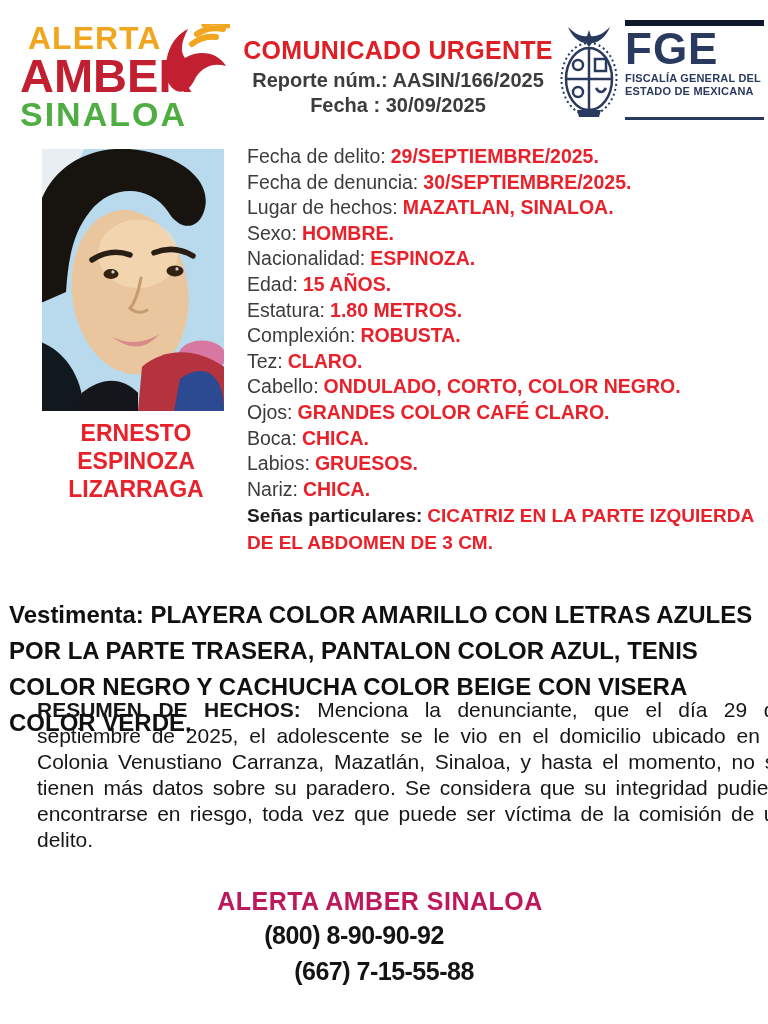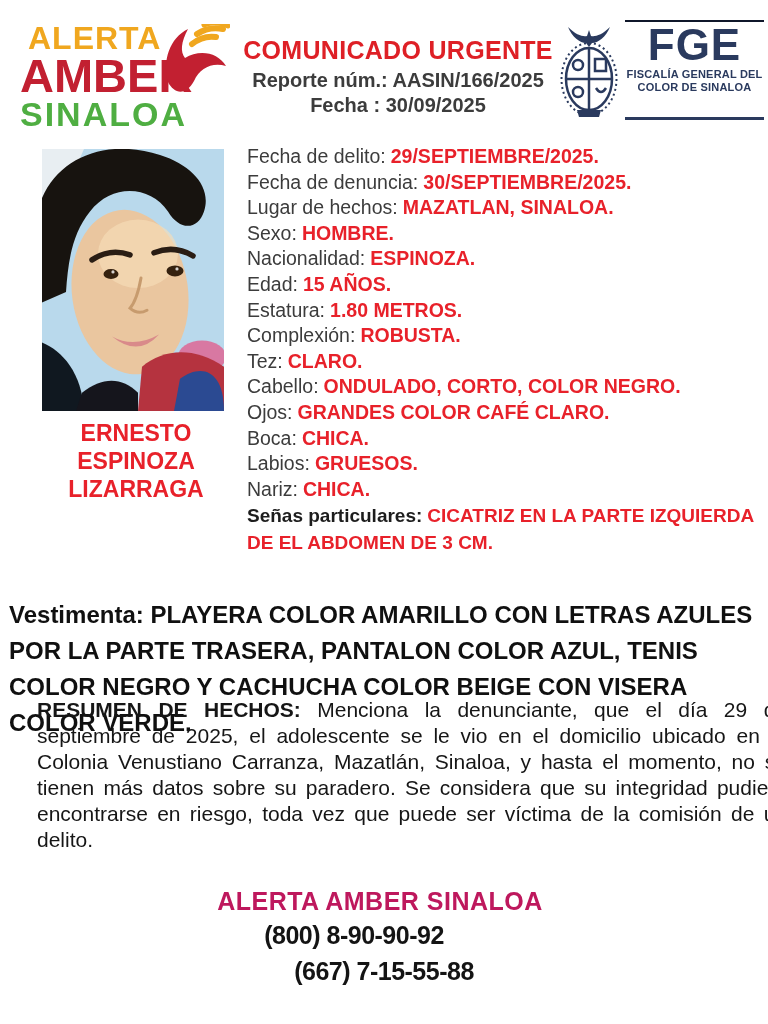--- a/index.html
+++ b/index.html
@@ -18,22 +18,22 @@
 
   
   .hc { position:absolute; left:238px; top:36px; width:320px; text-align:center; }
   .hc-title  { font-size:25px; font-weight:800; color:#DE2026; letter-spacing:0.3px; }
   .hc-report { font-size:20px; font-weight:700; color:#3C3C3C; margin-top:4px; }
   .hc-date   { font-size:20px; font-weight:700; color:#3C3C3C; margin-top:2px; }
 
   
   .fge { position:absolute; left:556px; top:20px; width:208px; display:flex; gap:3px; }
   .fge-crest { width:66px; height:100px; flex:0 0 66px; }
-  .fge-right { flex:1; border-top:2px solid #0f172a; border-bottom:3px solid #2A3A5E;
-               padding:1px 0 5px; text-align:center; }
+  .fge-right { flex:1; border-top:6px solid #0f172a; border-bottom:3px solid #2A3A5E;
+               padding:1px 0 5px; }
   .fge-acronym { font-size:44px; font-weight:800; color:#2A3A5E; line-height:1.02; letter-spacing:1px; }
   .fge-sub { font-size:11px; font-weight:800; color:#2A3A5E; line-height:13px; letter-spacing:0.2px; }
 
   
   .photo { position:absolute; left:42px; top:149px; width:182px; height:262px; }
   .person-name { position:absolute; left:8px; top:419px; width:256px; text-align:center;
                  color:#E8212A; font-weight:800; font-size:23px; line-height:28px; }
 
   
   .details { position:absolute; left:247px; top:144px; width:515px; font-size:19.5px; line-height:25.6px; }
@@ -96,21 +96,21 @@
         <circle cx="22" cy="45" r="5"></circle>
         <rect x="39" y="39" width="11" height="12"></rect>
         <circle cx="22" cy="72" r="5"></circle>
         <path d="M40,68 q5,8 10,0"></path>
         <path d="M21,90 L45,90 L43,97 L23,97 Z" fill="#2A3A5E" stroke="none"></path>
       </g>
     </svg>
     <div class="fge-right">
       <div class="fge-acronym">FGE</div>
       <div class="fge-sub">FISCALÍA GENERAL DEL</div>
-      <div class="fge-sub">COLOR DE SINALOA</div>
+      <div class="fge-sub">ESTADO DE MEXICANA</div>
     </div>
   </div>
 
   <svg class="photo" viewBox="0 0 182 260" preserveAspectRatio="none" aria-hidden="true">
     <rect x="0" y="0" width="182" height="260" fill="#B9D9EC"></rect>
     <polygon points="0,0 42,0 0,95" fill="#E8EEF2"></polygon>
     <path d="M-4,60 C10,10 62,-12 118,6 C150,16 170,38 162,62 C156,80 138,82 126,62 C108,36 70,34 48,62 C30,84 26,112 24,142 L-4,154 Z" fill="#17130F"></path>
     <ellipse cx="88" cy="142" rx="58" ry="82" fill="#EAC69F" transform="rotate(-8 88 142)"></ellipse>
     <ellipse cx="96" cy="104" rx="40" ry="34" fill="#F6DDB8" opacity="0.65"></ellipse>
     <path d="M50,110 Q68,98 88,105" stroke="#2A1D14" stroke-width="5.5" fill="none" stroke-linecap="round"></path>

